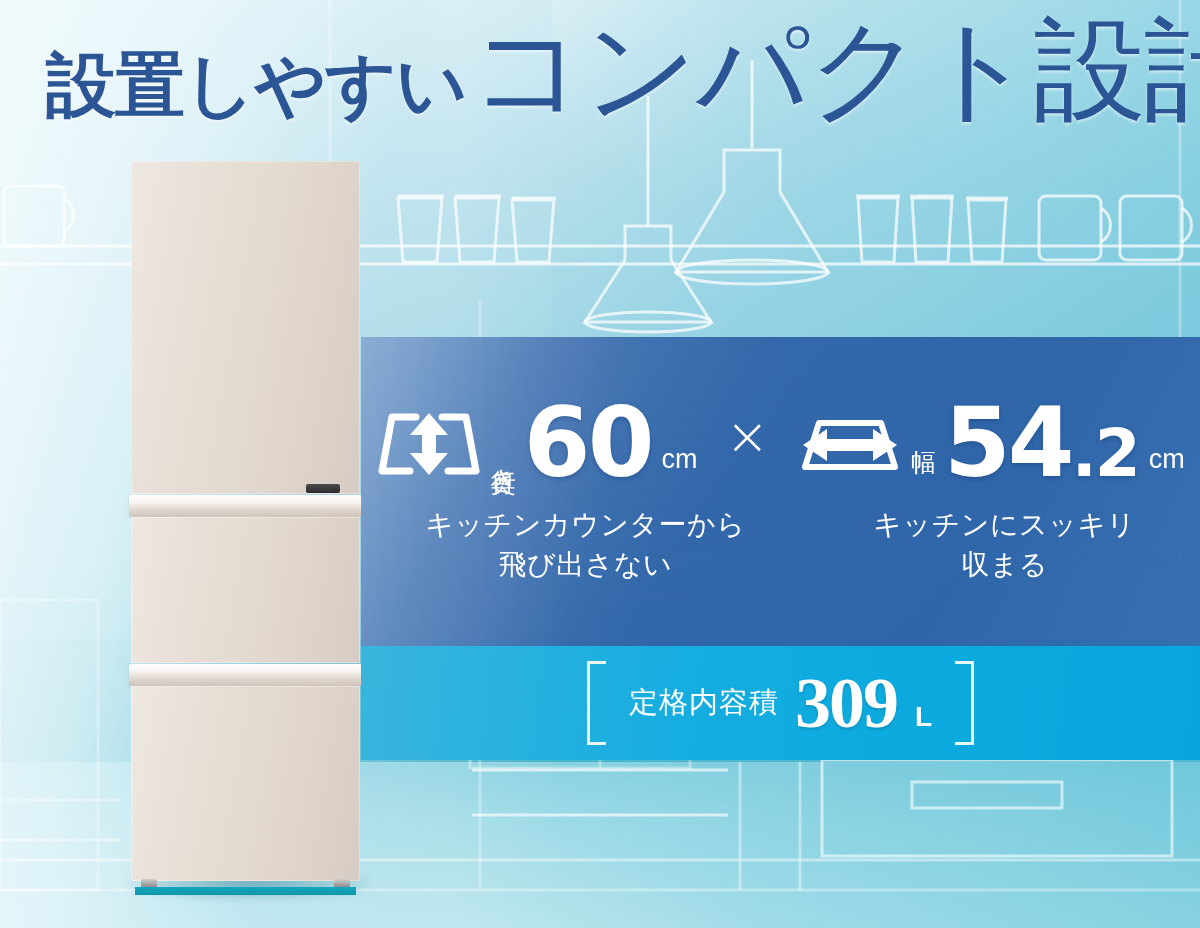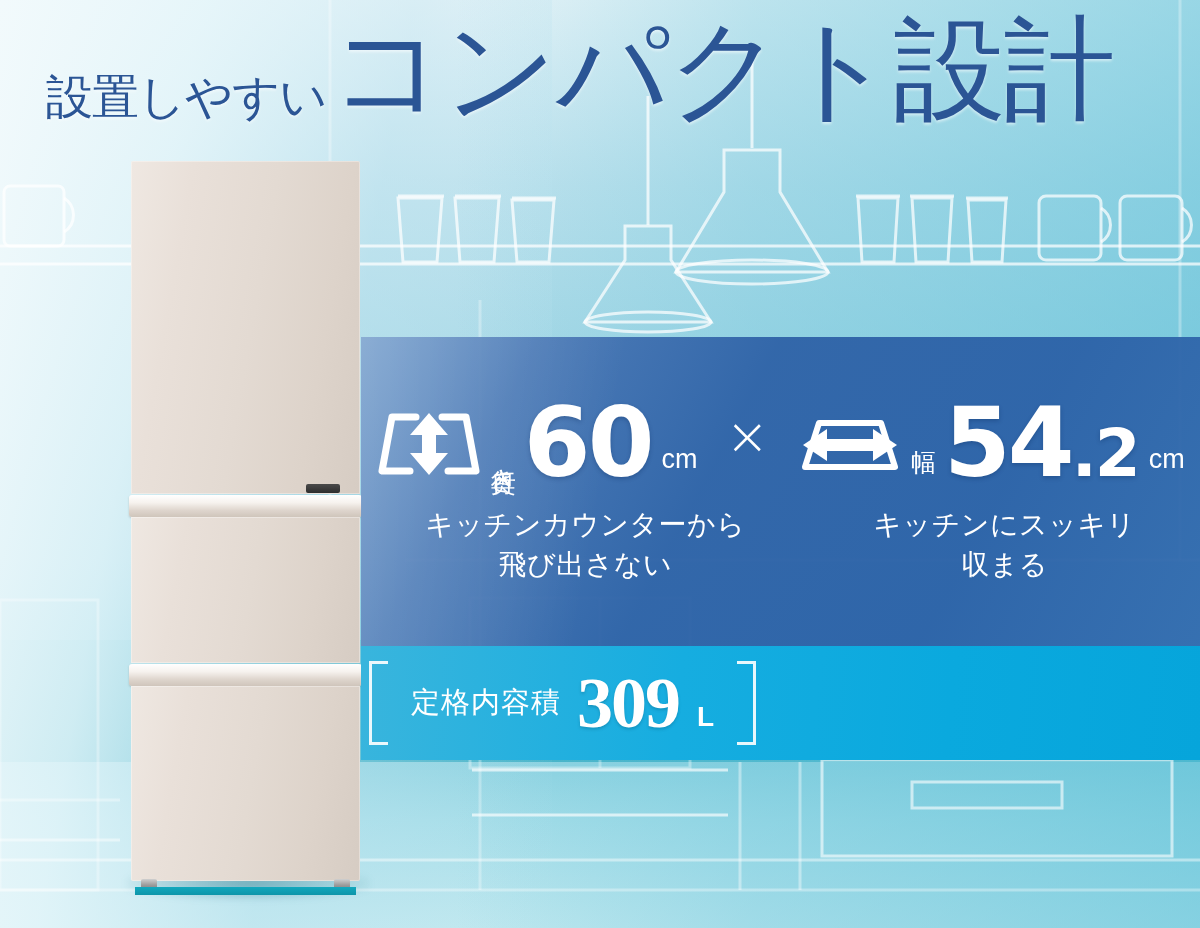--- a/index.html
+++ b/index.html
@@ -88,21 +88,21 @@
   }
 
   
   .headline{
     position:absolute;left:46px;top:14px;
     display:flex;align-items:flex-end;gap:4px;
     color:#2b5595;white-space:nowrap;
     text-shadow:0 2px 3px rgba(255,255,255,.55);
   }
   .headline .small{
-    font-size:47px;line-height:1;font-weight:400;letter-spacing:-1px;
+    font-size:70px;line-height:1;font-weight:700;letter-spacing:-1px;
     padding-bottom:6px;
   }
   .headline .big{
     font-size:112px;line-height:1;font-weight:400;letter-spacing:-2px;
   }
 
   
   .spec-panel{
     position:absolute;left:361px;top:337px;width:839px;height:309px;
     background:
@@ -150,21 +150,21 @@
     letter-spacing:.5px;
   }
 
   
   .cap-band{
     position:absolute;left:361px;top:646px;width:839px;height:114px;
     background:linear-gradient(96deg,#39b5dd 0%, #16ade0 38%, #0aa9de 70%, #06a5db 100%);
   }
   .cap-inner{
     position:absolute;left:0;right:0;top:0;bottom:0;
-    display:flex;align-items:center;margin-left:8px;
+    display:flex;align-items:center;justify-content:center;
   }
   .bracketed{
     position:relative;display:flex;align-items:center;gap:16px;
     padding:6px 42px;color:#fff;
   }
   .bracketed::before,.bracketed::after{
     content:"";position:absolute;top:0;bottom:0;width:16px;
     border-top:3px solid rgba(255,255,255,.9);
     border-bottom:3px solid rgba(255,255,255,.9);
   }

